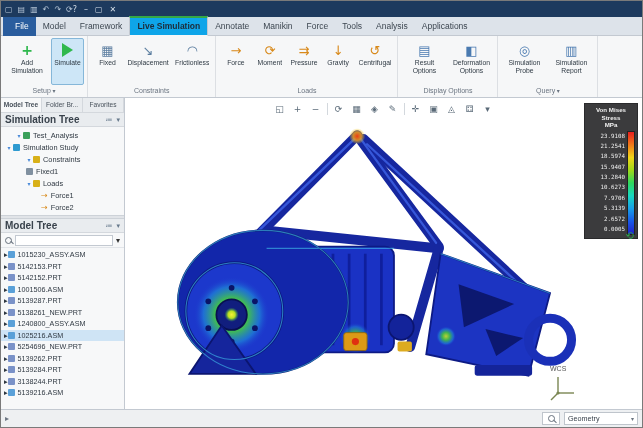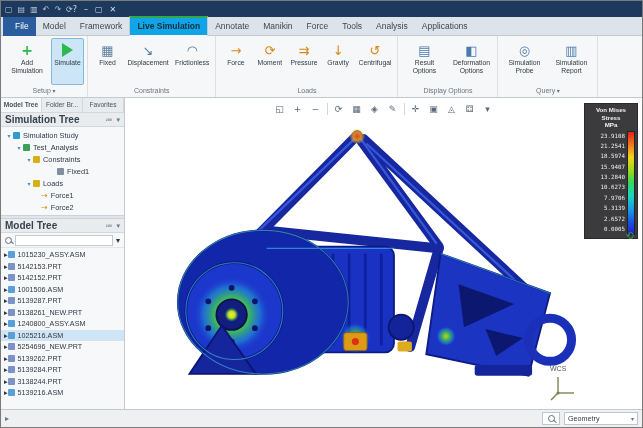--- a/index.html
+++ b/index.html
@@ -253,36 +253,36 @@
         <span class="ptab">Favorites</span>
       </div>
 
       <div class="phead">
         <span class="ph-t">Simulation Tree</span>
         <span class="ph-i g">≔</span>
         <span class="ph-i g">▾</span>
       </div>
 
       <div class="tree">
+        <div class="trow" style="padding-left:14px;">
+          <span class="ar g">▾</span>
+          <span class="sq sq-ana"></span>
+          <span>Test_Analysis</span>
+        </div>
         <div class="trow" style="padding-left:4px;">
           <span class="ar g">▾</span>
           <span class="sq sq-study"></span>
           <span>Simulation Study</span>
         </div>
-        <div class="trow" style="padding-left:14px;">
-          <span class="ar g">▾</span>
-          <span class="sq sq-ana"></span>
-          <span>Test_Analysis</span>
-        </div>
         <div class="trow" style="padding-left:24px;">
           <span class="ar g">▾</span>
           <span class="sq sq-folder"></span>
           <span>Constraints</span>
         </div>
-        <div class="trow" style="padding-left:56px;">
+        <div class="trow" style="padding-left:25px;">
           <span class="sq sq-fix"></span>
           <span>Fixed1</span>
         </div>
         <div class="trow" style="padding-left:24px;">
           <span class="ar g">▾</span>
           <span class="sq sq-folder"></span>
           <span>Loads</span>
         </div>
         <div class="trow" style="padding-left:40px;">
           <span class="ld-arrow">→</span>

